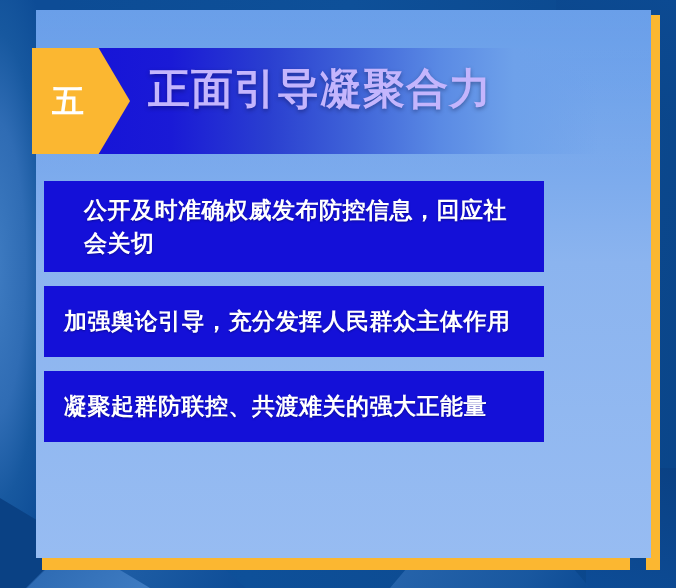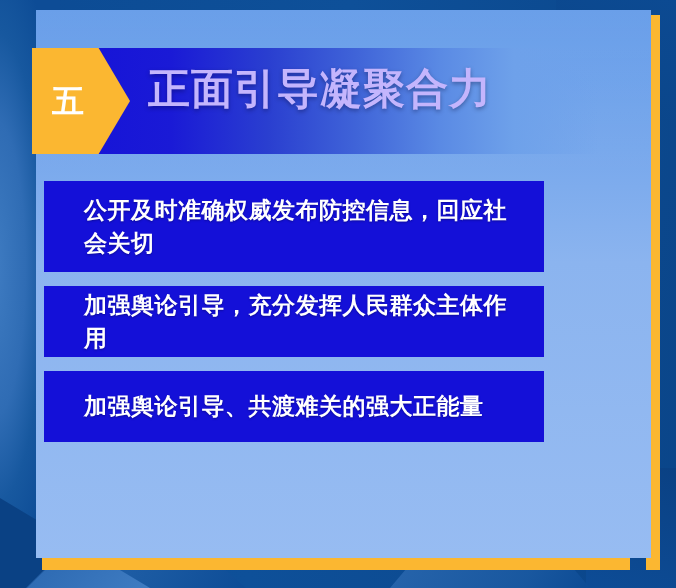--- a/index.html
+++ b/index.html
@@ -145,21 +145,21 @@
     line-height: 1.42;
     letter-spacing: .5px;
     box-sizing: border-box;
     padding: 16px 26px 16px 40px;
     margin-bottom: 14px;
     display: flex;
     align-items: center;
     text-shadow: 0 1px 2px rgba(0,0,60,.4);
   }
   .item.tall { height: 91px; }
-  .item.short { height: 71px; }
+  .item.short { height: 71px; padding-left: 20px; }
   .item-text { display: block; }
 </style>
 </head>
 <body>
 
 <div id="poster">
 
   <div class="bg-base"></div>
   <div class="bg-facet-tr"></div>
   <div class="bg-facet-left"></div>
@@ -184,17 +184,17 @@
   <div class="header-title">正面引导凝聚合力</div>
 
   <div class="items">
     <div class="item tall">
       <span class="item-text">公开及时准确权威发布防控信息，回应社会关切</span>
     </div>
     <div class="item short">
       <span class="item-text">加强舆论引导，充分发挥人民群众主体作用</span>
     </div>
     <div class="item short">
-      <span class="item-text">加强舆论引导、共渡难关的强大正能量</span>
+      <span class="item-text">凝聚起群防联控、共渡难关的强大正能量</span>
     </div>
   </div>
 
 </div>
 
 </body></html>

